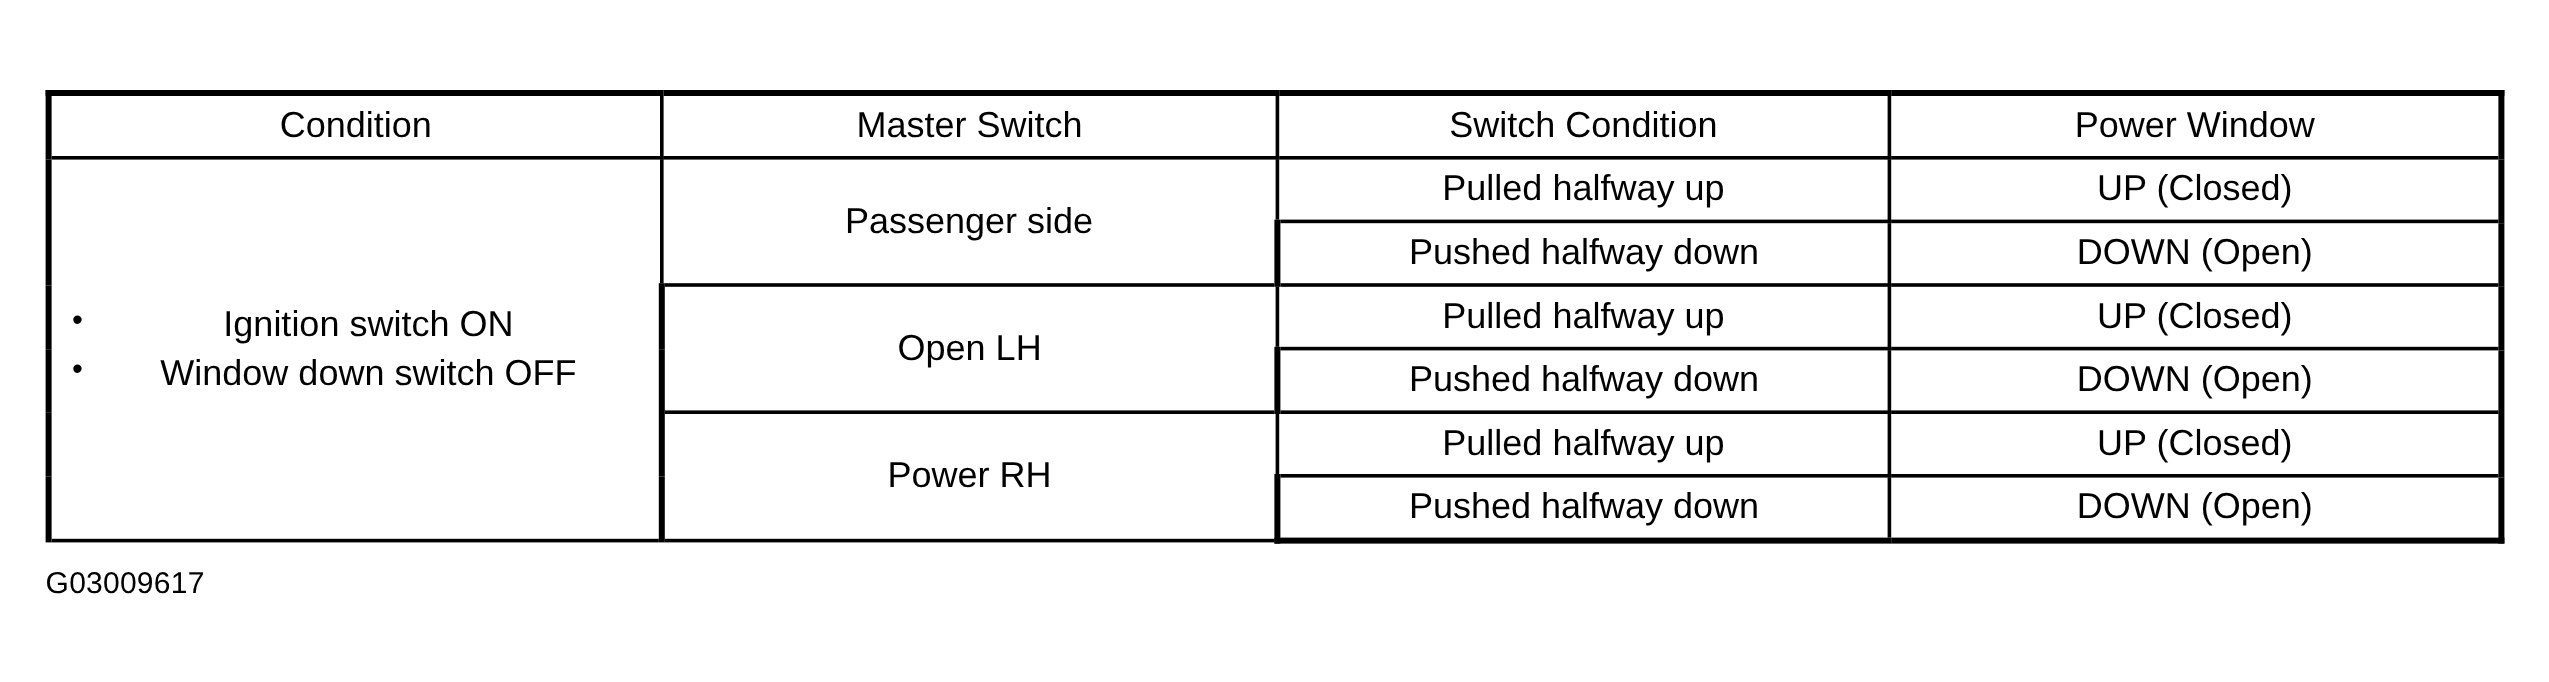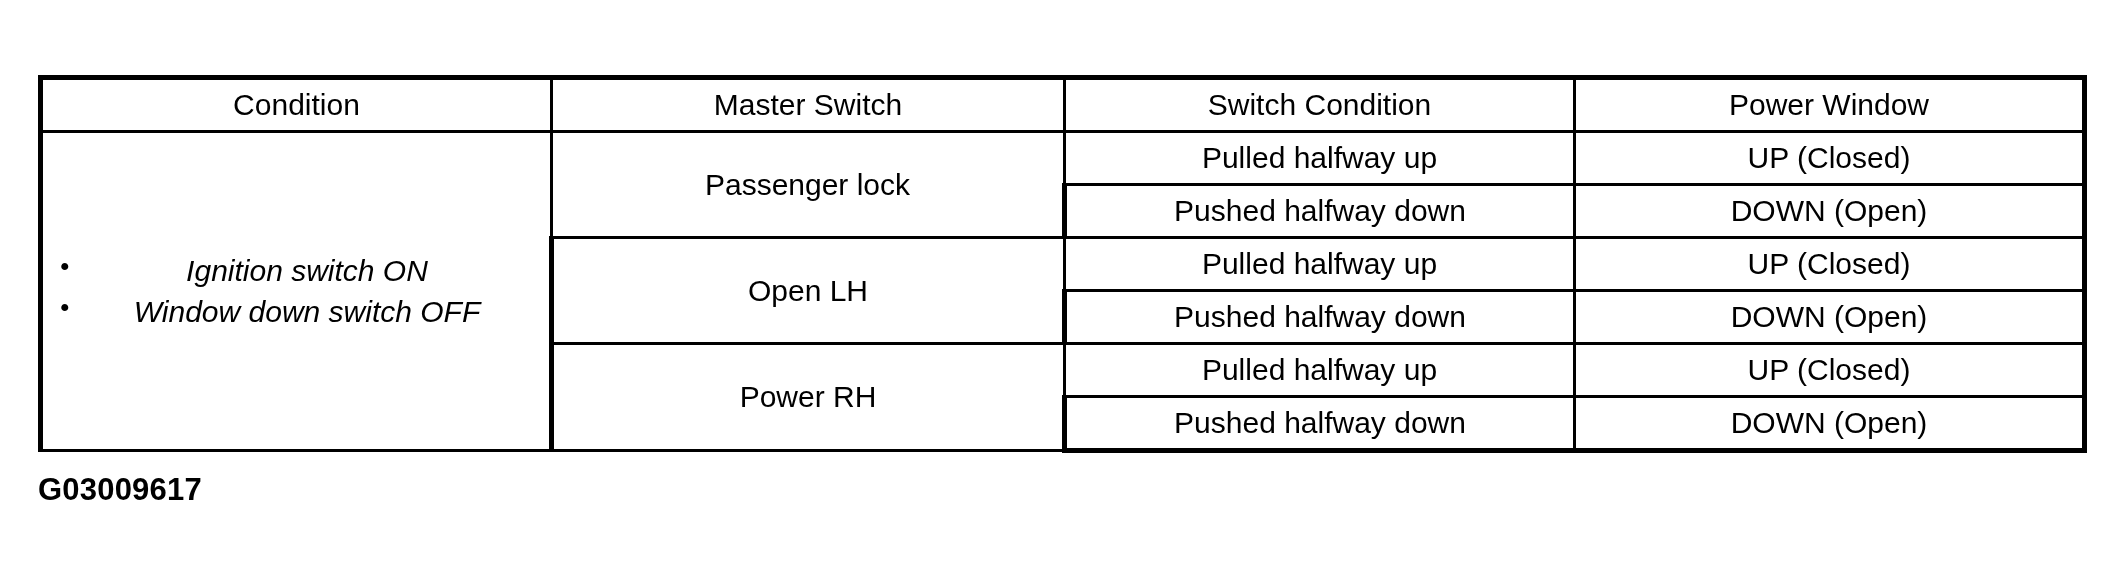--- a/index.html
+++ b/index.html
@@ -76,21 +76,20 @@
   
   td.condition-cell {
     text-align: left;
     vertical-align: middle;
     padding: 0 0 0 12px;
   }
   ul.condition-list {
     list-style: none;
     margin: 17px;
     padding: 0;
-    font-style: italic;
   }
   ul.condition-list li {
     font-size: 30px;
     line-height: 1.38;
     white-space: nowrap;
     padding-left: 22px;
     position: relative;
   }
   ul.condition-list li::before {
     content: "\2022";
@@ -98,22 +97,22 @@
     left: 0;
     top: -1px;
     font-size: 26px;
   }
 
   
   #figure-id {
     position: absolute;
     left: 38px;
     top: 472px;
-    font-size: 31px;
-    font-weight: bold;
+    font-size: 25px;
+    font-weight: normal;
     letter-spacing: 0.2px;
     white-space: nowrap;
   }
 </style>
 </head>
 <body>
 
 <div id="figure">
 
   <table id="spec-table">
@@ -135,21 +134,21 @@
 
     <tbody>
 
       <tr>
         <td class="condition-cell" rowspan="6">
           <ul class="condition-list">
             <li>Ignition switch ON</li>
             <li>Window down switch OFF</li>
           </ul>
         </td>
-        <td rowspan="2">Passenger lock</td>
+        <td rowspan="2">Passenger side</td>
         <td>Pulled halfway up</td>
         <td>UP (Closed)</td>
       </tr>
       <tr>
         <td>Pushed halfway down</td>
         <td>DOWN (Open)</td>
       </tr>
 
       <tr>
         <td rowspan="2">Open LH</td>

